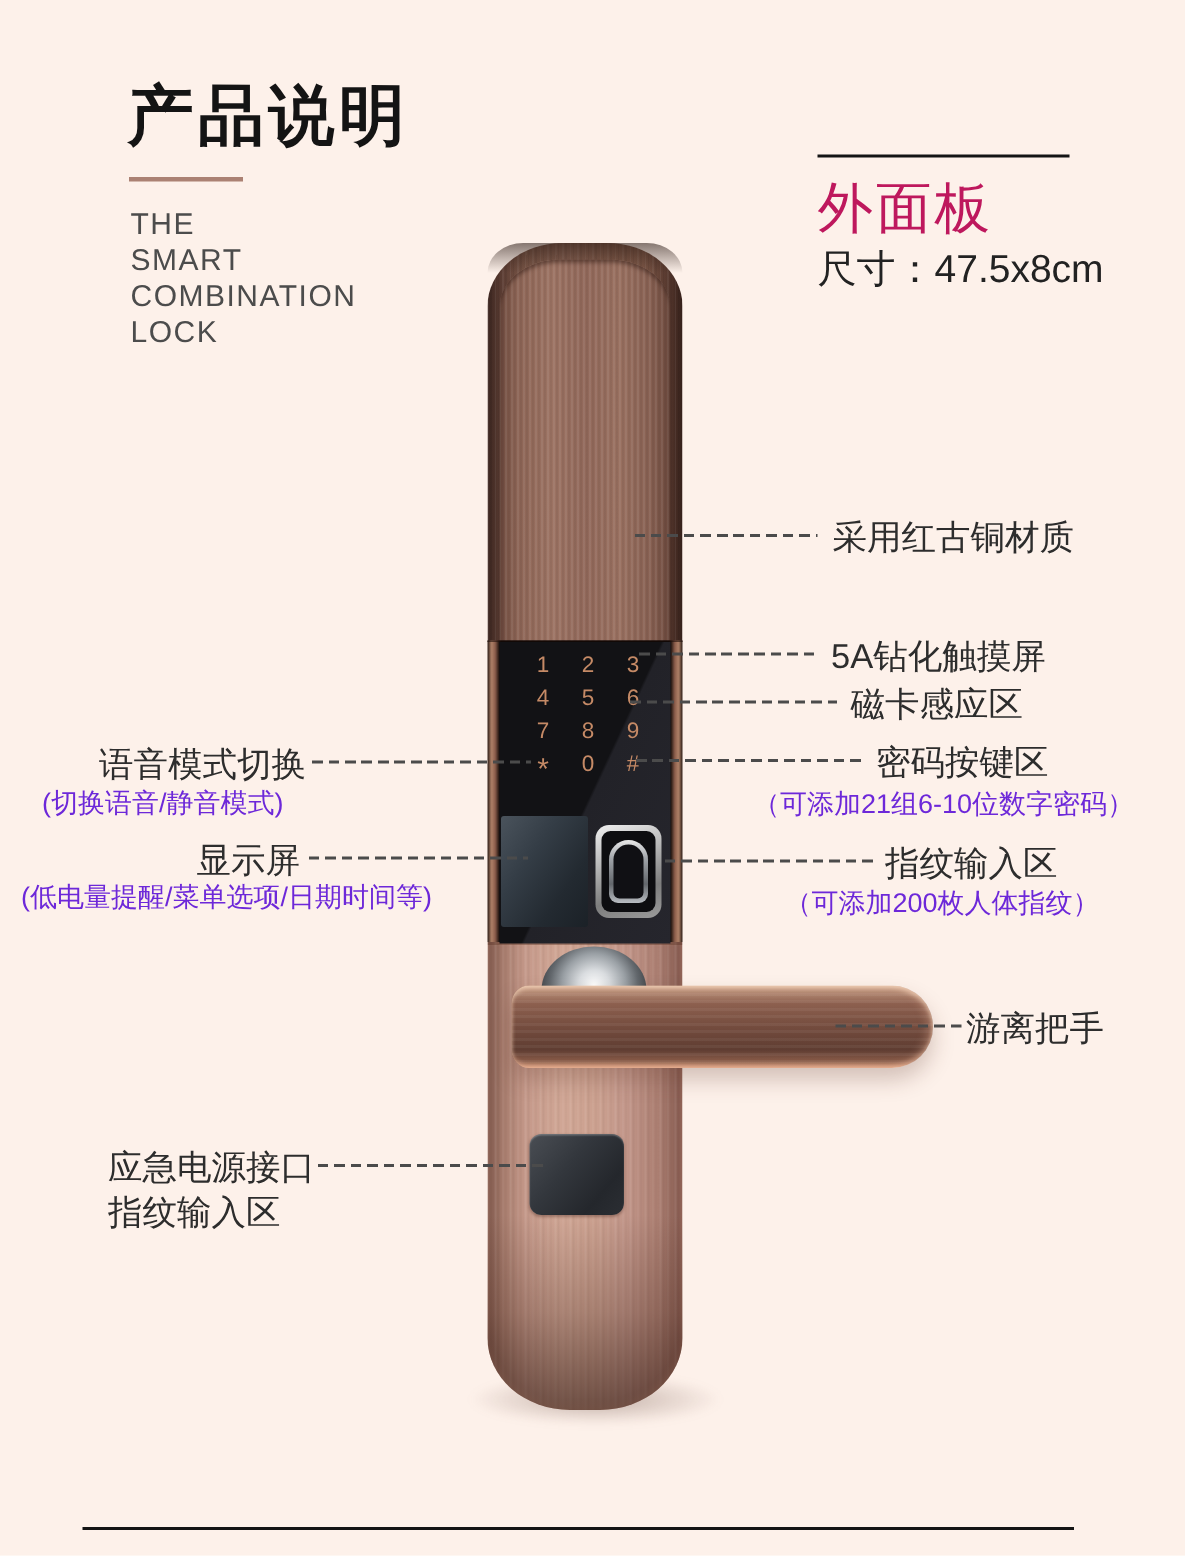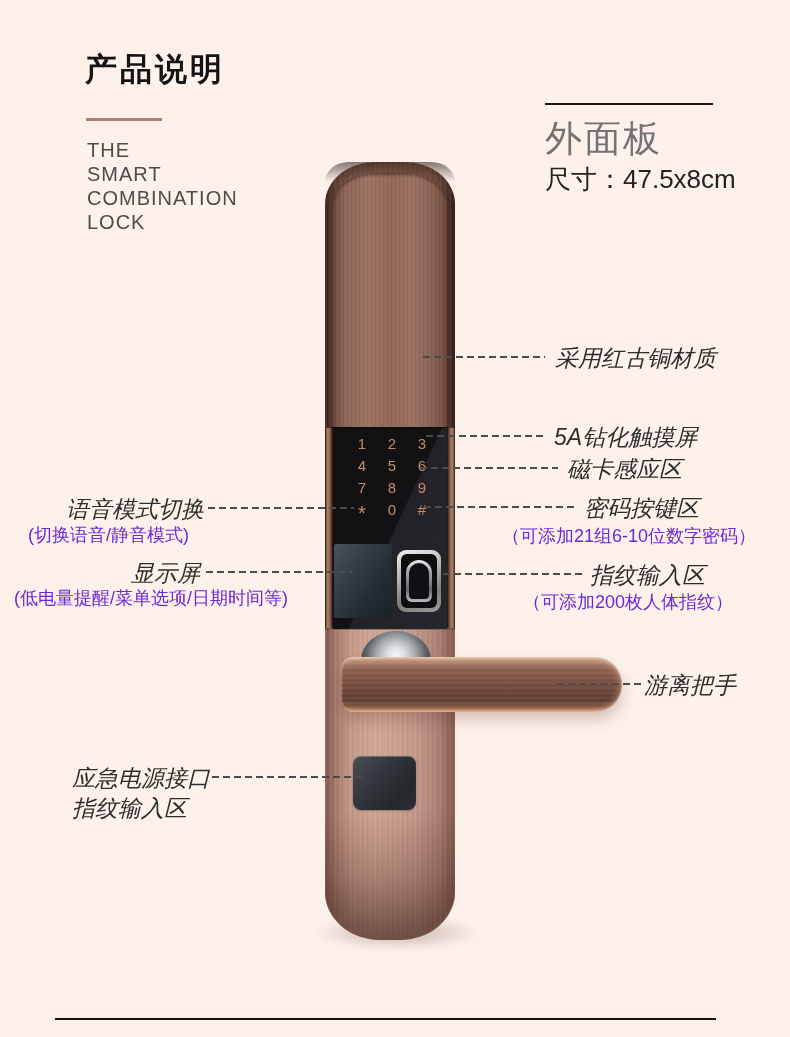--- a/index.html
+++ b/index.html
@@ -5,40 +5,40 @@
   * { margin:0; padding:0; box-sizing:border-box; }
   html,body { width:790px; }
   body { font-family:"Liberation Sans", sans-serif; }
   .page {
     position:relative; width:790px; height:1037px;
     background:var(--background,#fdf1ea); overflow:hidden;
   }
   
   .title {
     position:absolute; left:85px; top:48px;
-    font-size:32px; font-weight:bold; color:var(--text-dark,#141414);
+    font-size:44px; font-weight:bold; color:var(--text-dark,#141414);
     letter-spacing:3px; white-space:nowrap;
   }
   .title-rule {
     position:absolute; left:86px; top:118px; width:76px; height:3px;
     background:var(--accent-line,#ab8173);
   }
   .subtitle {
     position:absolute; left:87px; top:138px;
     font-size:20px; line-height:24px; color:var(--text-gray,#4c4c4c);
     letter-spacing:1px;
   }
   
   .panel-rule {
     position:absolute; left:545px; top:103px; width:168px; height:2px;
     background:var(--text-dark,#141414);
   }
   .panel-name {
     position:absolute; left:545px; top:114px;
-    font-size:37px; color:#737373; letter-spacing:2px; white-space:nowrap;
+    font-size:37px; color:#be185d; letter-spacing:2px; white-space:nowrap;
   }
   .panel-size {
     position:absolute; left:545px; top:162px;
     font-size:26px; color:#222; white-space:nowrap;
   }
   
   .lock-shadow {
     position:absolute; left:312px; top:916px; width:170px; height:34px;
     border-radius:50%;
     background:radial-gradient(ellipse at center, rgba(110,80,70,0.42) 0%, rgba(110,80,70,0) 70%);
@@ -136,21 +136,21 @@
     border-radius:8px;
     background:linear-gradient(130deg,#4a4e54 0%,#33373d 40%,#24272c 75%,#2b2e33 100%);
     box-shadow:inset 0 1px 1px rgba(255,255,255,0.25), 0 1px 2px rgba(80,45,35,0.4);
   }
   
   .dash {
     position:absolute; height:2px;
     background:repeating-linear-gradient(90deg, var(--dash-color,#4b4b4b) 0 7px, transparent 7px 11px);
   }
   .lbl {
-    position:absolute; font-size:23px; color:var(--label-color,#2d2d2d); white-space:nowrap;font-style:italic;
+    position:absolute; font-size:23px; color:var(--label-color,#2d2d2d); white-space:nowrap;
   }
   .sub {
     position:absolute; font-size:18px; color:#6d28d9; white-space:nowrap;
   }
   .bottom-rule {
     position:absolute; left:55px; top:1018px; width:661px; height:2px;
     background:var(--rule-color,#141414);
   }
 </style>
 </head>

